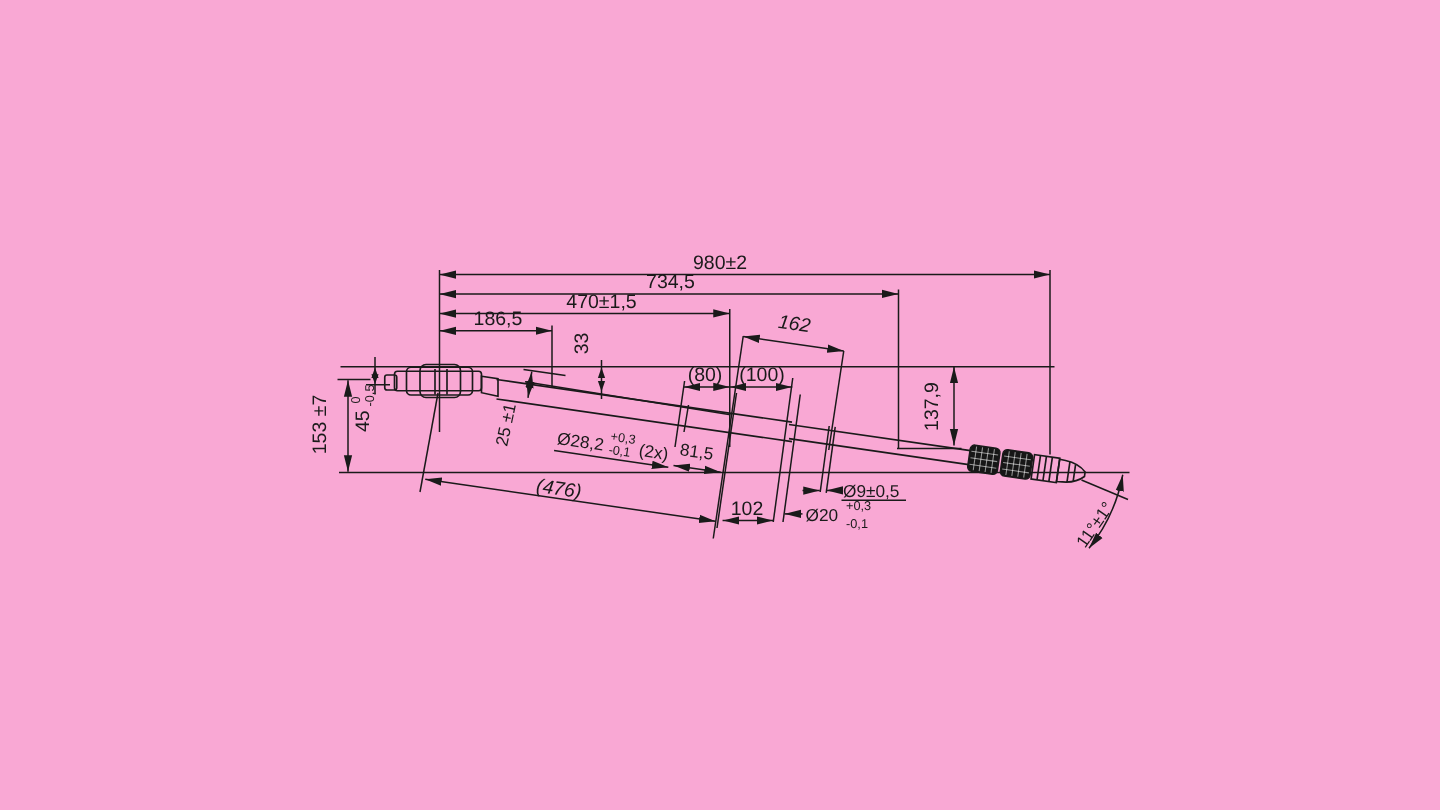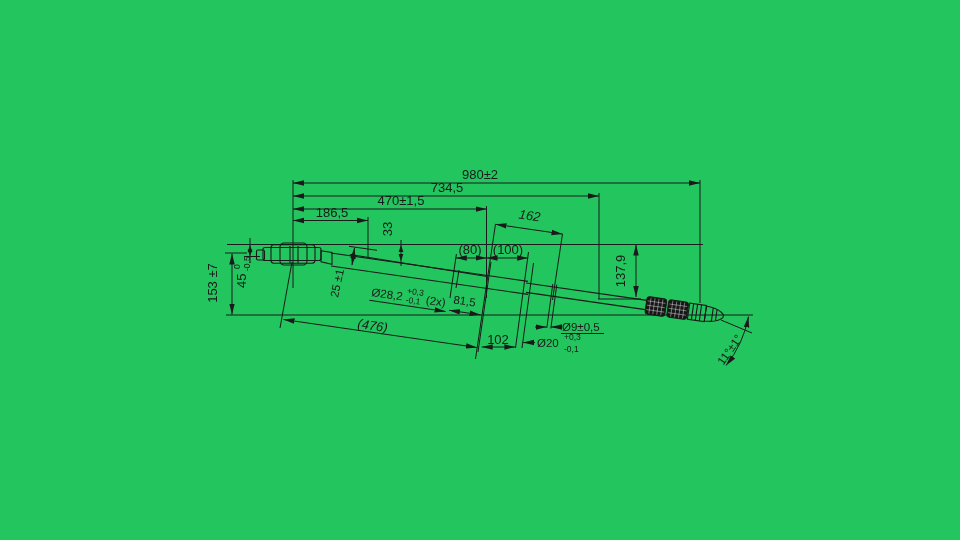--- a/index.html
+++ b/index.html
@@ -1,16 +1,16 @@
 <!DOCTYPE html>
 <html><head>
 <meta charset="utf-8">
 <style>
   html,body{margin:0;padding:0;background:#ffffff;}
-  .stage{position:relative;width:960px;height:540px;background:#22c55e;overflow:hidden;
+  .stage{position:relative;width:960px;height:540px;background:#f9a8d4;overflow:hidden;
          font-family:"Liberation Sans", sans-serif;}
   svg text{fill:#1a1a1a;font-family:"Liberation Sans", sans-serif;}
   .dim{font-size:13px;}
   .dim-sm{font-size:11.5px;}
   .tol{font-size:8.5px;}
   .it{font-style:italic;}
   .ln{stroke:#1a1a1a;stroke-width:1;fill:none;}
   .part{stroke:#1a1a1a;stroke-width:1.1;fill:none;}
   .dark{fill:#161616;stroke:#1a1a1a;stroke-width:1;}
   .knurl{stroke:#ffffff;stroke-width:0.7;opacity:0.55;}

